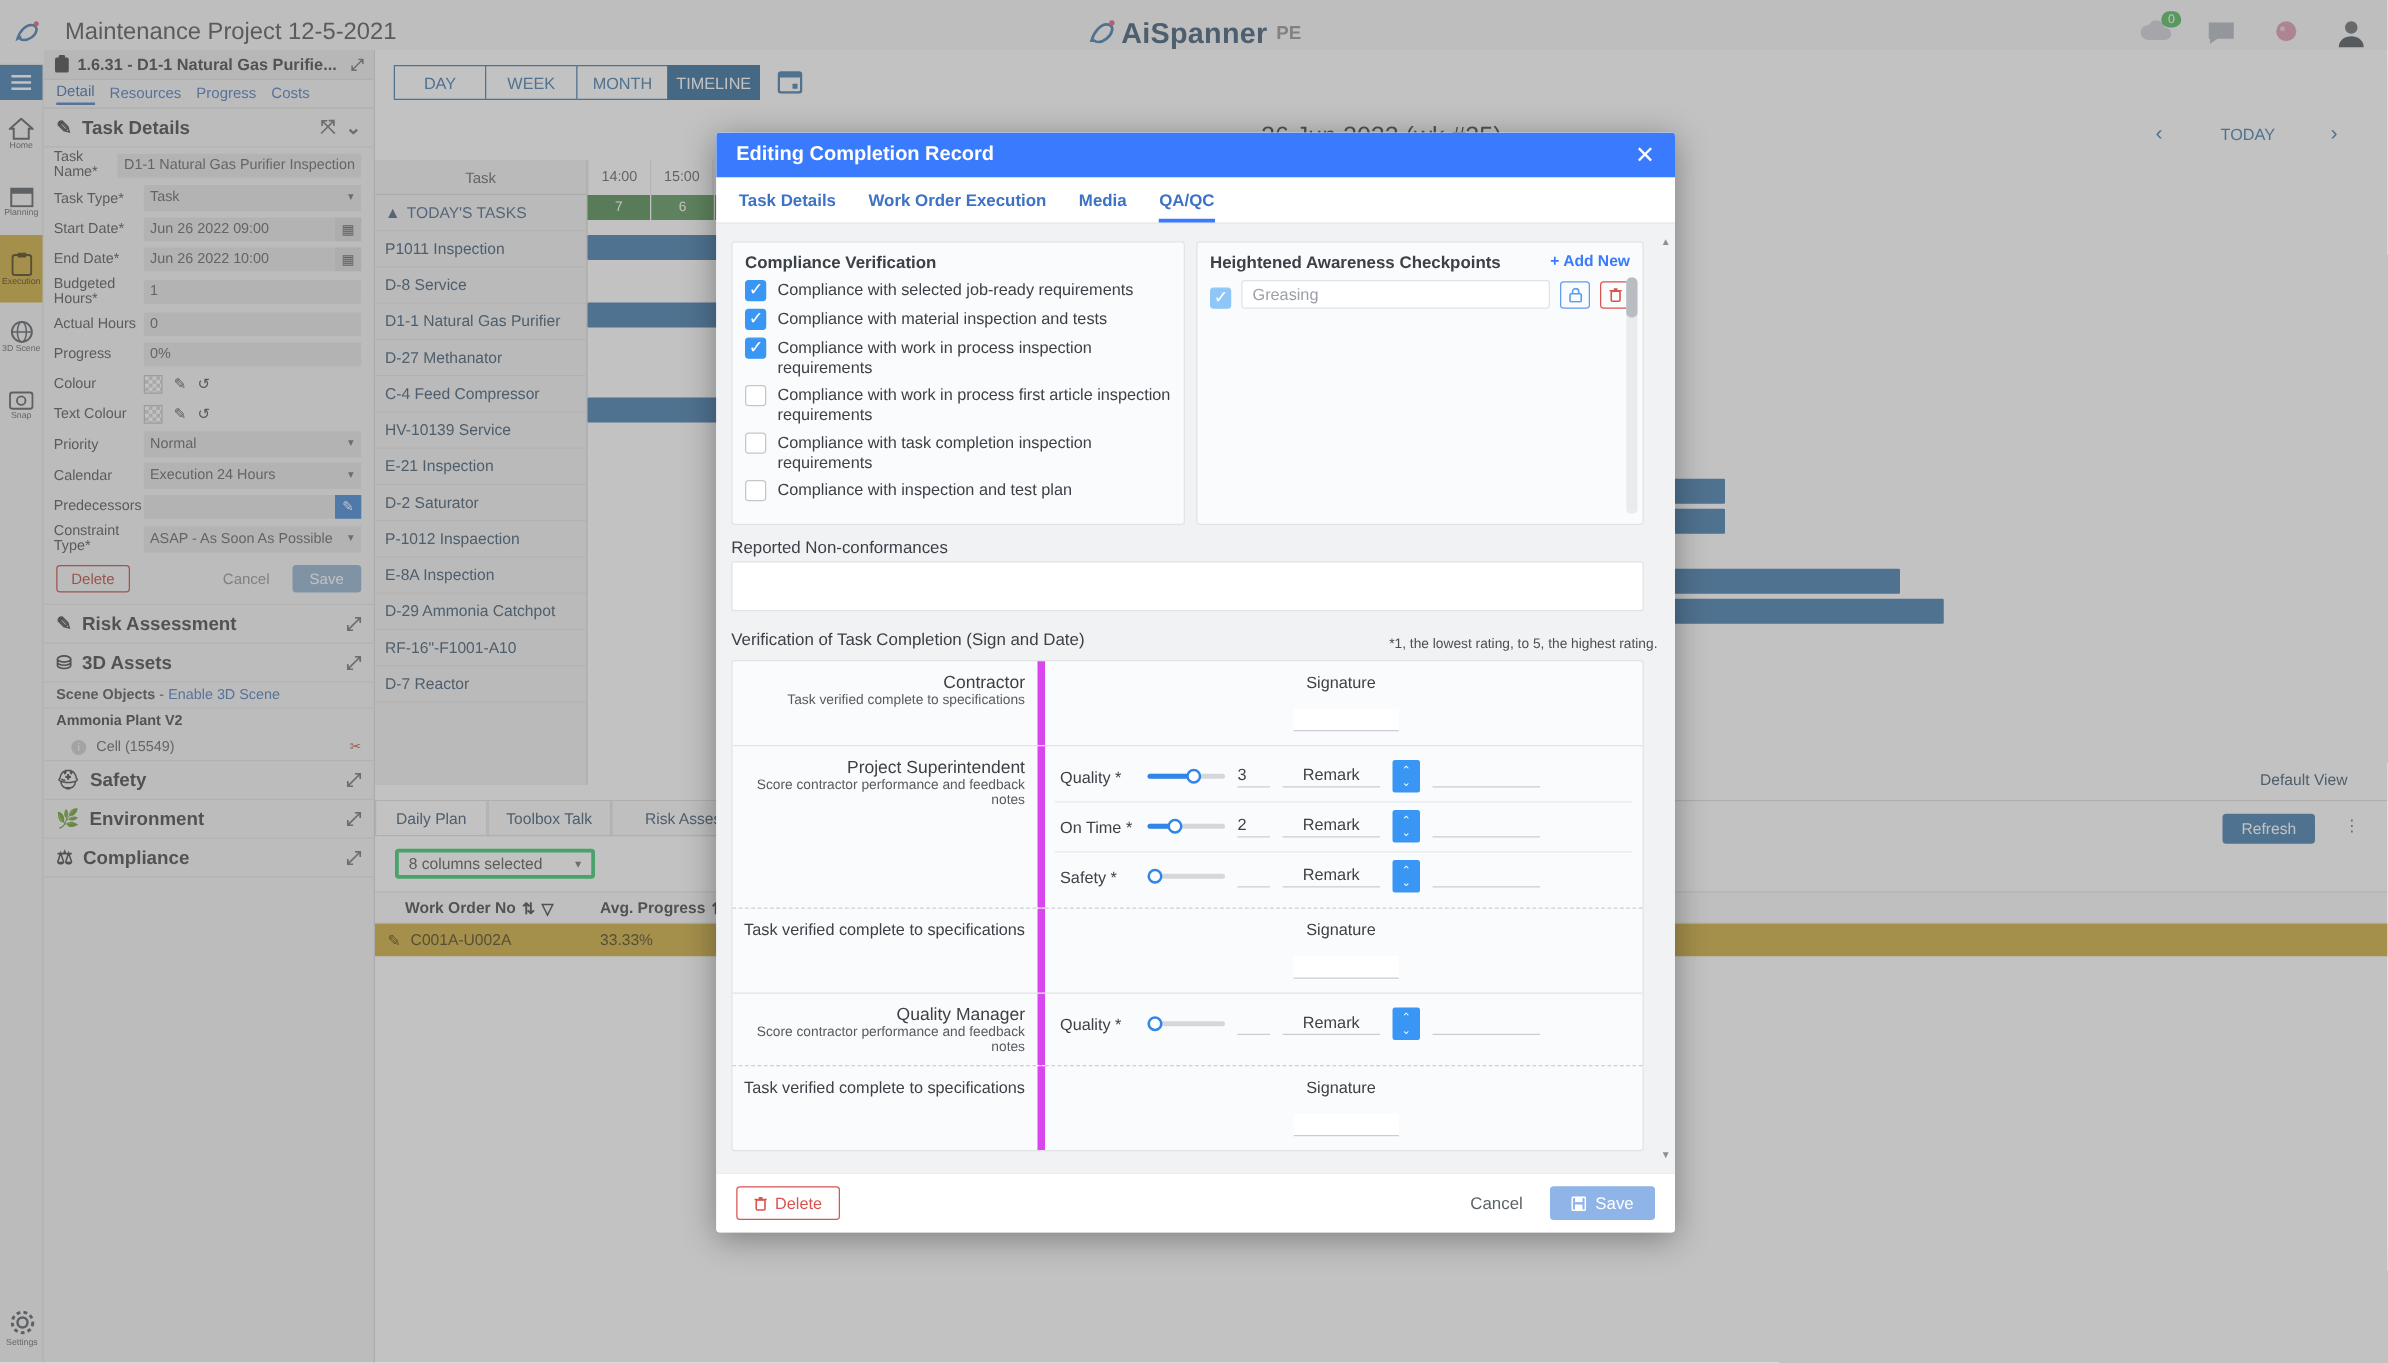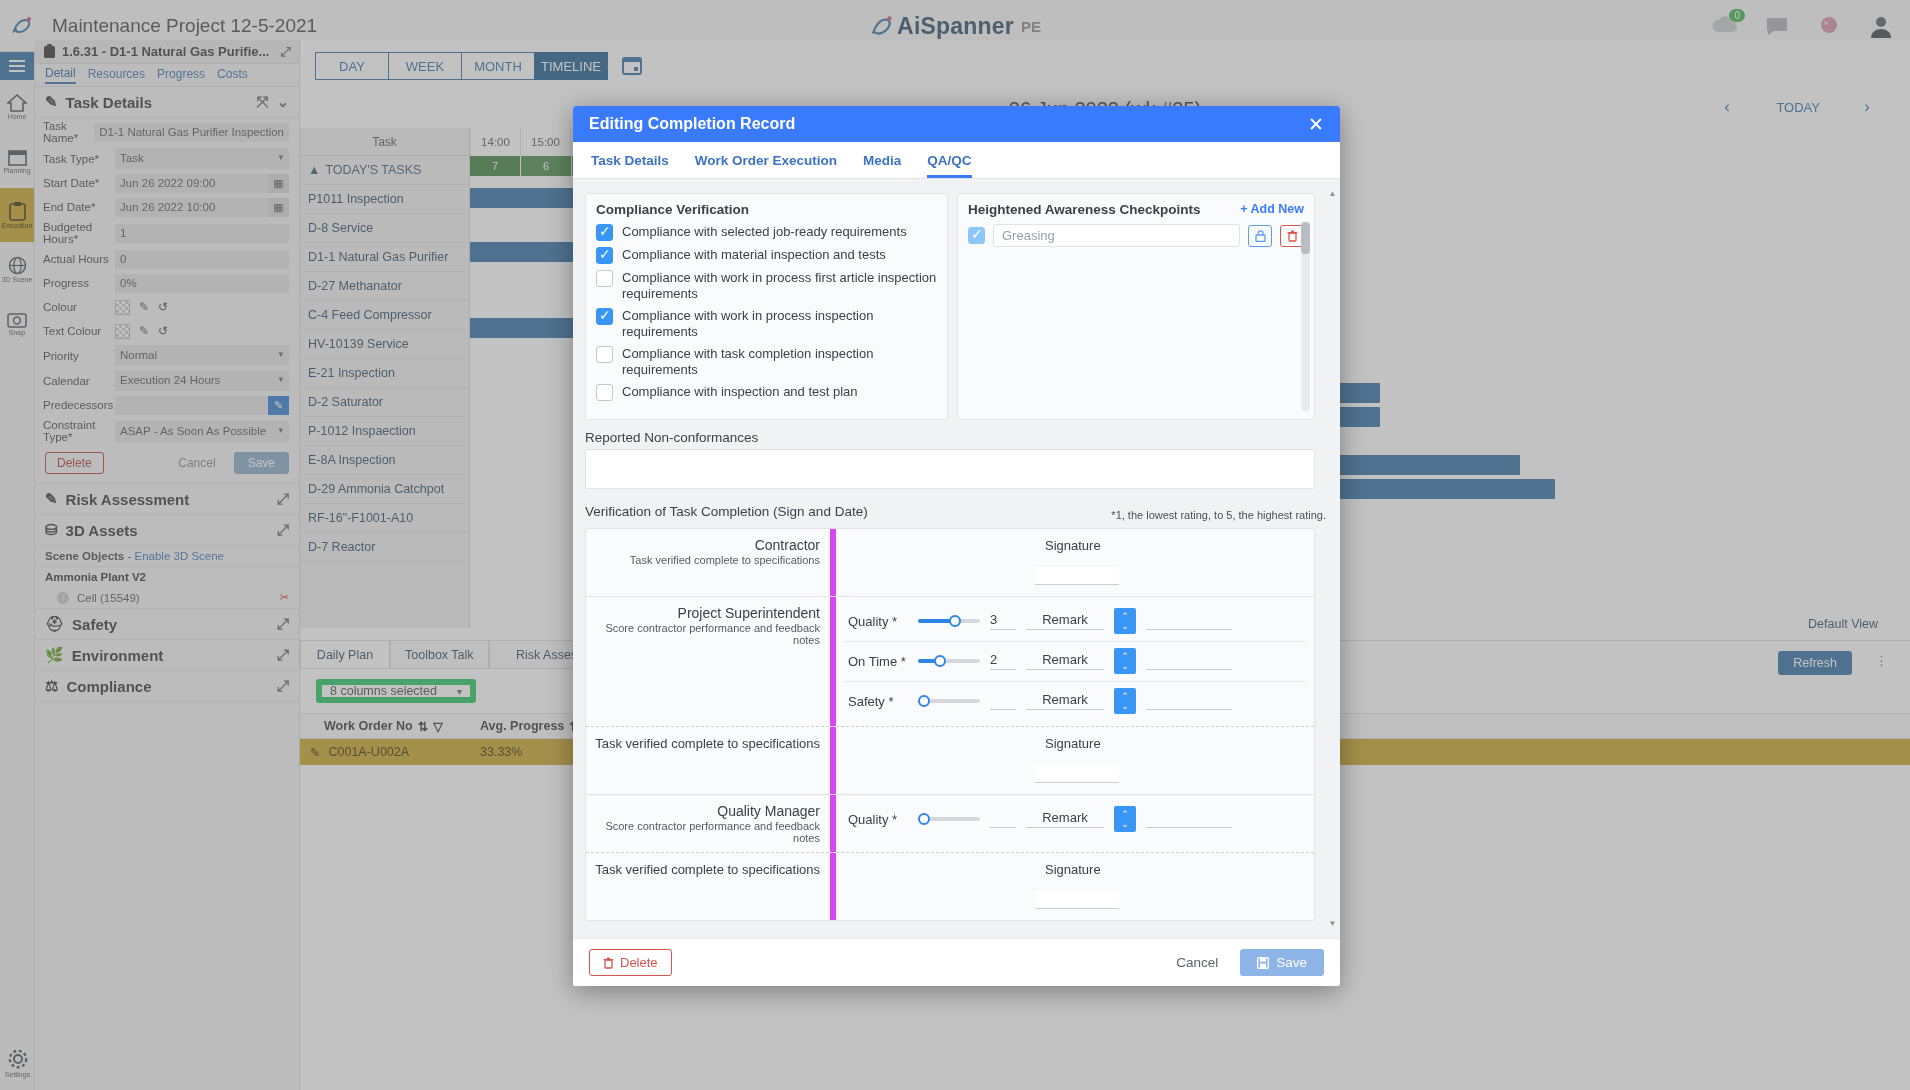--- a/index.html
+++ b/index.html
@@ -133,21 +133,21 @@
     font-size:11.5px; display:flex; align-items:center; padding-left:8px;
     border-radius:1px; white-space:nowrap; overflow:hidden;
   }
 
   #bottompane { position:absolute; left:0; top:600px; width:1610px; height:360px; background:#fff; border-top:1px solid #ddd; }
   #bp-tabs { height:28px; display:flex; }
   .bp-tab { min-width:90px; padding:0 14px; display:flex; align-items:center; justify-content:center; font-size:12.5px; color:#2c4a63; border:1px solid #dcdcdc; border-top:none; background:#fafafa; }
   .bp-tab.sel { background:#fff; }
   .bp-tab.gold { background:#c9a227; color:#4a3c00; border-color:#b5901f; }
   #colsel {
-    margin:10px 0 0 16px; width:160px; height:24px; border:6px solid #22c55e;
+    margin:10px 0 0 16px; width:160px; height:24px; border:3px solid #22c55e;
     border-radius:3px; display:flex; align-items:center; padding:0 8px;
     font-size:12.5px; color:#444; background:#fff;
   }
   #gridhdr { margin-top:10px; height:26px; display:flex; align-items:center; border-top:1px solid #e4e4e4; border-bottom:1px solid #e4e4e4; background:#fafafa; }
   .gh { font-size:12.5px; font-weight:bold; color:#333; display:flex; align-items:center; gap:5px; padding:0 10px; }
   #gridrow { height:26px; display:flex; align-items:center; background:#c9a227; }
   .gc { font-size:12.5px; color:#3a2f00; padding:0 10px; }
   #refresh-btn { position:absolute; right:58px; top:10px; background:#2e6da4; color:#fff; font-size:12.5px; padding:5px 15px; border-radius:3px; }
   #grid-more { position:absolute; right:22px; top:12px; color:#666; }
   #defview { position:absolute; right:32px; top:-24px; font-size:12.5px; color:#2c4a63; }
@@ -176,21 +176,21 @@
   .addnew { float:right; font-size:12.5px; font-weight:bold; color:#3a7bfd; cursor:pointer; }
 
   .cbrow { display:flex; align-items:flex-start; gap:9px; margin-bottom:6px; }
   .cb { width:17px; height:17px; border-radius:3px; border:1px solid #c3c7cc; background:#fff; flex:none; position:relative; }
   .cb.on { background:#3a96f4; border-color:#3a96f4; }
   .cb.on::after { content:"✓"; position:absolute; left:2px; top:-2px; color:#fff; font-size:14px; }
   .cb.light { background:#8ec6f7; border-color:#8ec6f7; }
   .cb.light::after { content:"✓"; position:absolute; left:2px; top:-2px; color:#fff; font-size:14px; }
   .cbtxt { font-size:13px; color:#3c4147; line-height:16px; }
 
-  .ha-item { display:flex; align-items:center; gap:8px; }
+  .ha-item { display:flex; align-items:flex-end; gap:8px; }
   .ha-input { flex:1; height:23px; border:1px solid #dfe2e6; background:#fff; border-radius:3px; font-size:13px; color:#9aa0a6; padding:0 8px; line-height:21px; }
   .sqbtn { width:24px; height:22px; border-radius:3px; display:flex; align-items:center; justify-content:center; font-size:12px; }
   .sqbtn.blue { border:1px solid #5c9ded; color:#5c9ded; }
   .sqbtn.red { border:1px solid #d9534f; color:#d9534f; }
   .vscroll { position:absolute; right:4px; top:28px; width:9px; bottom:8px; background:#e9ebed; border-radius:4px; }
   .vscroll .thumb { position:absolute; left:0; top:0; width:9px; height:32px; background:#b9bdc2; border-radius:4px; }
 
   #nc-label { position:absolute; left:12px; top:251px; font-size:13.5px; color:#3c4147; }
   #nc-box { position:absolute; left:12px; top:270px; width:730px; height:40px; background:#fff; border:1px solid #dfe2e6; border-radius:2px; }
   #vt-label { position:absolute; left:12px; top:325px; font-size:13.5px; color:#3c4147; }
@@ -629,26 +629,26 @@
       <div class="card-title">Compliance Verification</div>
       <div class="cbrow">
         <span class="cb on"></span>
         <span class="cbtxt">Compliance with selected job-ready requirements</span>
       </div>
       <div class="cbrow">
         <span class="cb on"></span>
         <span class="cbtxt">Compliance with material inspection and tests</span>
       </div>
       <div class="cbrow">
+        <span class="cb on"></span>
+        <span class="cbtxt">Compliance with work in process inspection requirements</span>
+      </div>
+      <div class="cbrow">
         <span class="cb"></span>
         <span class="cbtxt">Compliance with work in process first article inspection requirements</span>
-      </div>
-      <div class="cbrow">
-        <span class="cb on"></span>
-        <span class="cbtxt">Compliance with work in process inspection requirements</span>
       </div>
       <div class="cbrow">
         <span class="cb"></span>
         <span class="cbtxt">Compliance with task completion inspection requirements</span>
       </div>
       <div class="cbrow">
         <span class="cb"></span>
         <span class="cbtxt">Compliance with inspection and test plan</span>
       </div>
     </div>

